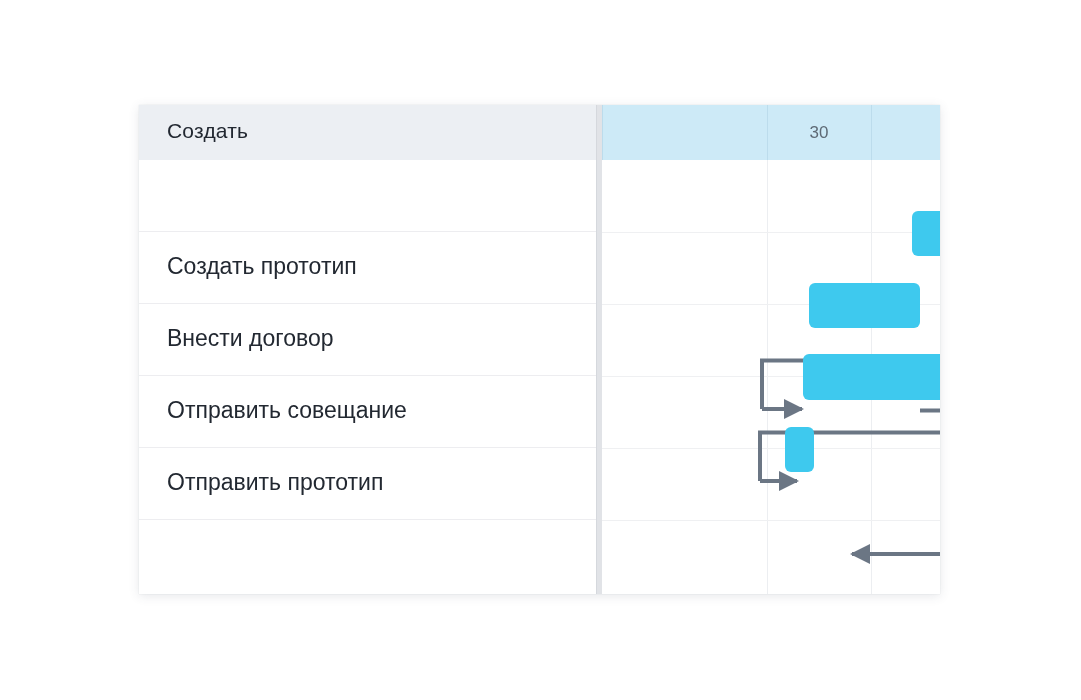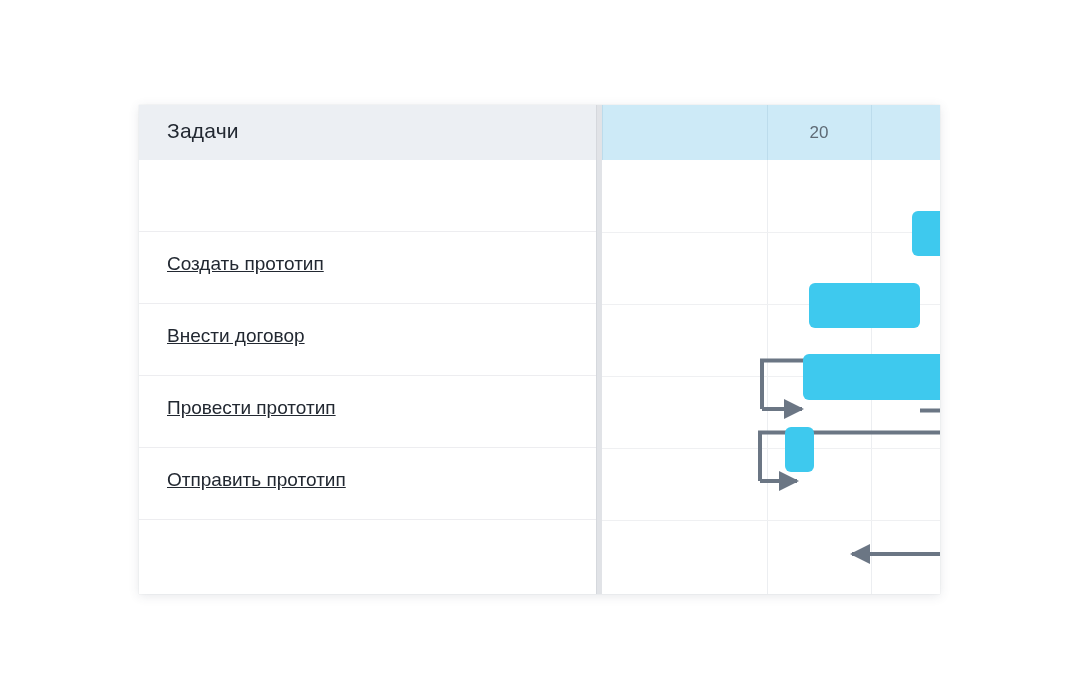--- a/index.html
+++ b/index.html
@@ -63,24 +63,23 @@
     position: absolute;
     left: 0;
     width: 457px;
     height: 72px;
     border-bottom: 1px solid #ededf0;
   }
   .task-row-label {
     position: absolute;
     left: 28px;
     top: 21px;
-    font-size: 19px;
+    font-size: 23px;
     color: #222831;
     white-space: nowrap;
-    text-decoration: underline;
   }
 
   
   #splitter {
     position: absolute;
     left: 457px;
     top: 0;
     width: 6px;
     height: 489px;
     background: #e1e3e7;
@@ -163,37 +162,37 @@
 </head>
 <body>
 
 <div id="stage">
 
   <div id="gantt-card">
 
     <div id="task-pane">
 
       <div id="task-header">
-        <div id="task-header-title">Задачи</div>
+        <div id="task-header-title">Создать</div>
       </div>
 
       <div class="task-row spacer" style="top:55px;">
         
       </div>
 
       <div class="task-row" style="top:127px;">
         <div class="task-row-label">Создать прототип</div>
       </div>
 
       <div class="task-row" style="top:199px;">
         <div class="task-row-label">Внести договор</div>
       </div>
 
       <div class="task-row" style="top:271px;">
-        <div class="task-row-label">Провести прототип</div>
+        <div class="task-row-label">Отправить совещание</div>
       </div>
 
       <div class="task-row" style="top:343px;">
         <div class="task-row-label">Отправить прототип</div>
       </div>
 
       <div class="task-row spacer" style="top:415px;border-bottom:none;">
         
       </div>
     </div>
@@ -202,21 +201,21 @@
       <div id="splitter-edge-l"></div>
     </div>
 
     <div id="timeline-pane">
 
       <div id="timeline-header">
         <div class="day-sep" style="left:0px;"></div>
         <div class="day-sep" style="left:165px;"></div>
         <div class="day-sep" style="left:269px;"></div>
 
-        <div class="day-cell" style="left:165px;width:104px;">20</div>
+        <div class="day-cell" style="left:165px;width:104px;">30</div>
 
       </div>
 
       <div id="timeline-grid">
         <div class="grid-v" style="left:165px;"></div>
         <div class="grid-v" style="left:269px;"></div>
 
         <div class="grid-h" style="top:72px;"></div>
         <div class="grid-h" style="top:144px;"></div>
         <div class="grid-h" style="top:216px;"></div>

